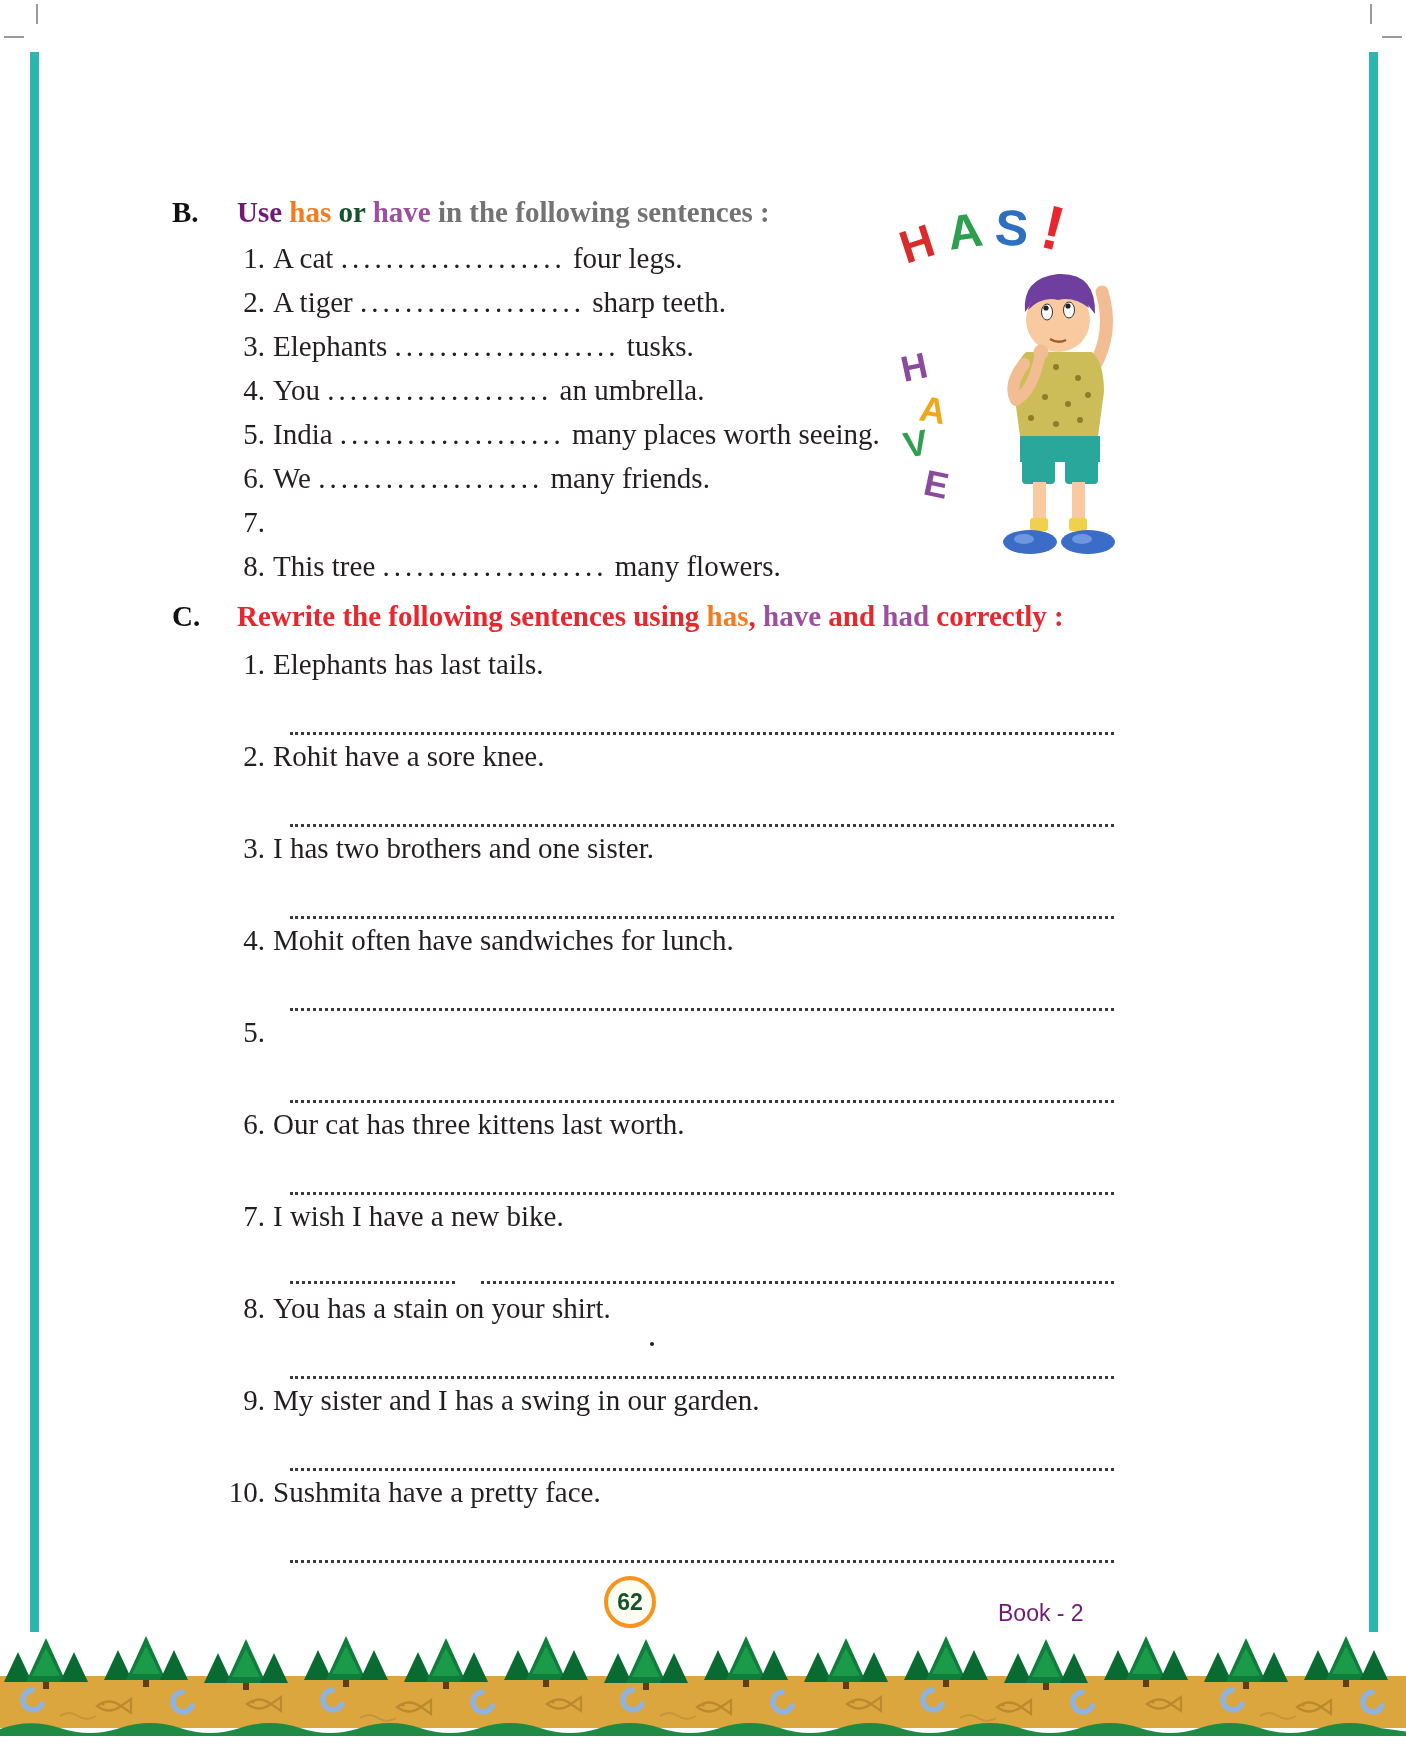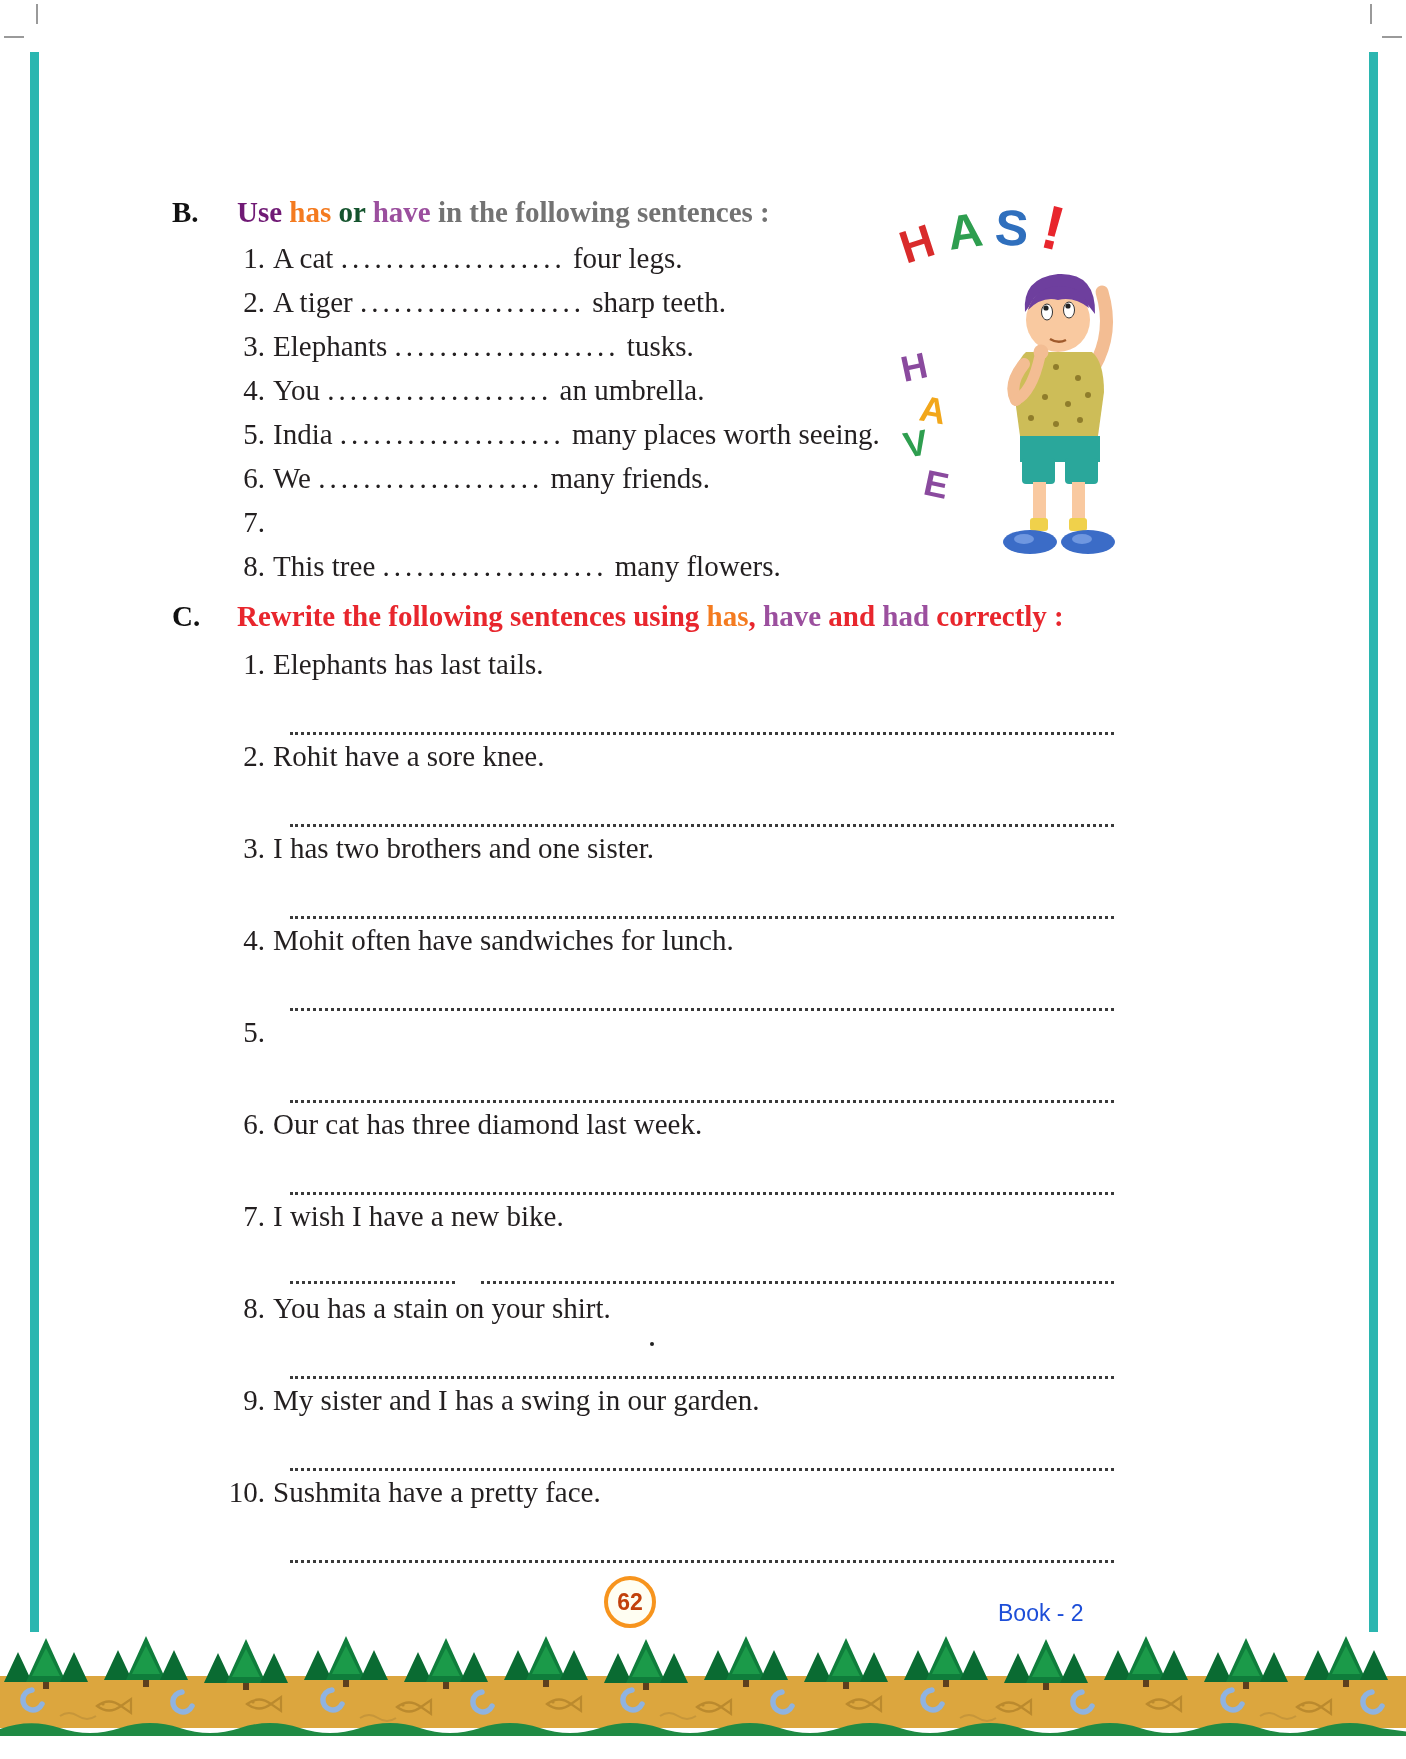--- a/index.html
+++ b/index.html
@@ -28,23 +28,23 @@
   .answer-line.split .seg{border-bottom:3px dotted #3a3a3a;}
   .seg-a{width:165px;margin-right:26px;}
   .seg-b{flex:1;}
   .stray-dot{position:absolute;left:478px;top:56px;width:4px;height:4px;border-radius:50%;background:#222;}
 
   .illustration{position:absolute;left:898px;top:192px;width:242px;height:372px;}
   .illustration text{font-family:"Liberation Sans",sans-serif;font-weight:bold;}
 
   .badge{position:absolute;left:604px;top:1576px;width:52px;height:52px;border-radius:50%;
          border:4px solid #f7941d;background:#fffef2;display:flex;align-items:center;justify-content:center;
-         font-family:"Liberation Sans",sans-serif;font-weight:bold;font-size:23px;color:#c2410c;box-sizing:border-box;}
+         font-family:"Liberation Sans",sans-serif;font-weight:bold;font-size:23px;color:#14532d;box-sizing:border-box;}
   .book-label{position:absolute;left:998px;top:1600px;font-family:"Liberation Sans",sans-serif;
-              font-size:23px;color:#1d4ed8;text-align:right;}
+              font-size:23px;color:#701a75;text-align:right;}
   .strip{position:absolute;left:0;top:1632px;width:1406px;height:104px;}
 </style>
 </head>
 <body>
 
 <div class="page">
 
   <div class="cropmark" style="left:36px;top:4px;width:2px;height:20px;"></div>
   <div class="cropmark" style="left:4px;top:36px;width:20px;height:2px;"></div>
   <div class="cropmark" style="right:34px;top:4px;width:2px;height:20px;"></div>
@@ -127,21 +127,21 @@
     </div>
     <div class="c-item">
       <div class="row">
           <span class="num">5.</span>
         </div>
       <div class="answer-line"></div>
     </div>
     <div class="c-item">
       <div class="row">
           <span class="num">6.</span>
-          <span class="txt">Our cat has three diamond last week.</span>
+          <span class="txt">Our cat has three kittens last worth.</span>
         </div>
       <div class="answer-line"></div>
     </div>
     <div class="c-item">
       <div class="row">
           <span class="num">7.</span>
           <span class="txt">I wish I have a new bike.</span>
         </div>
       <div class="answer-line split">
           <span class="seg seg-a"></span>

